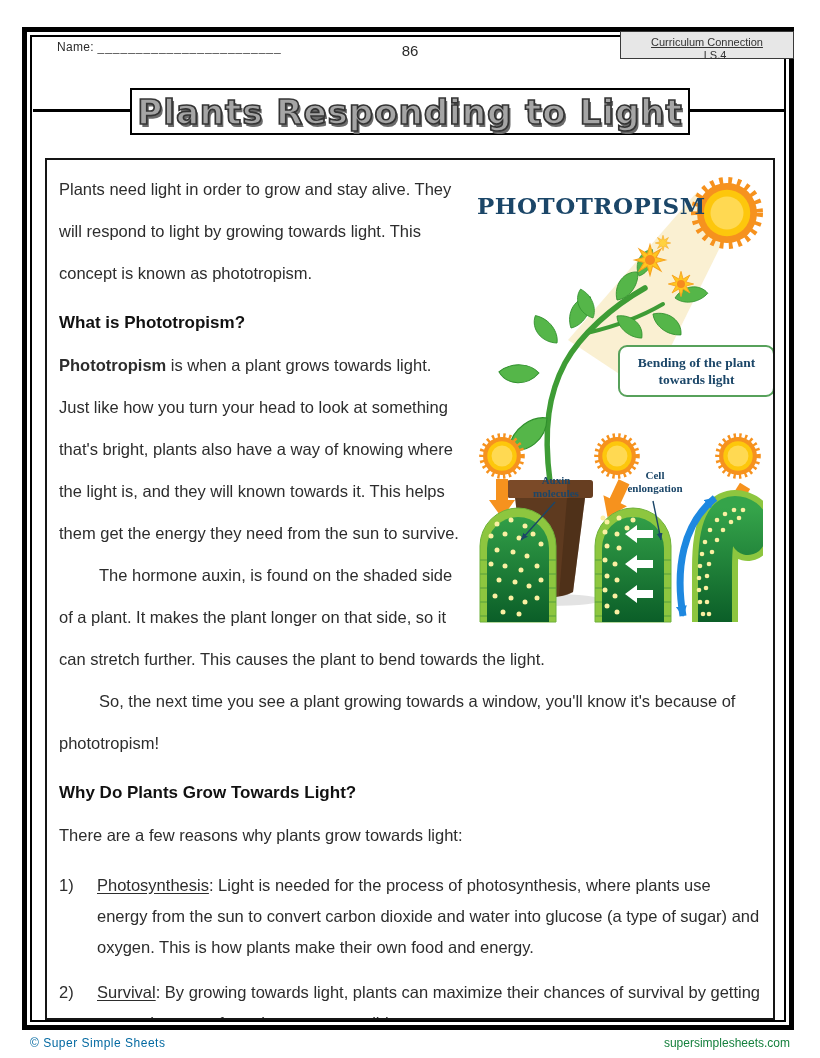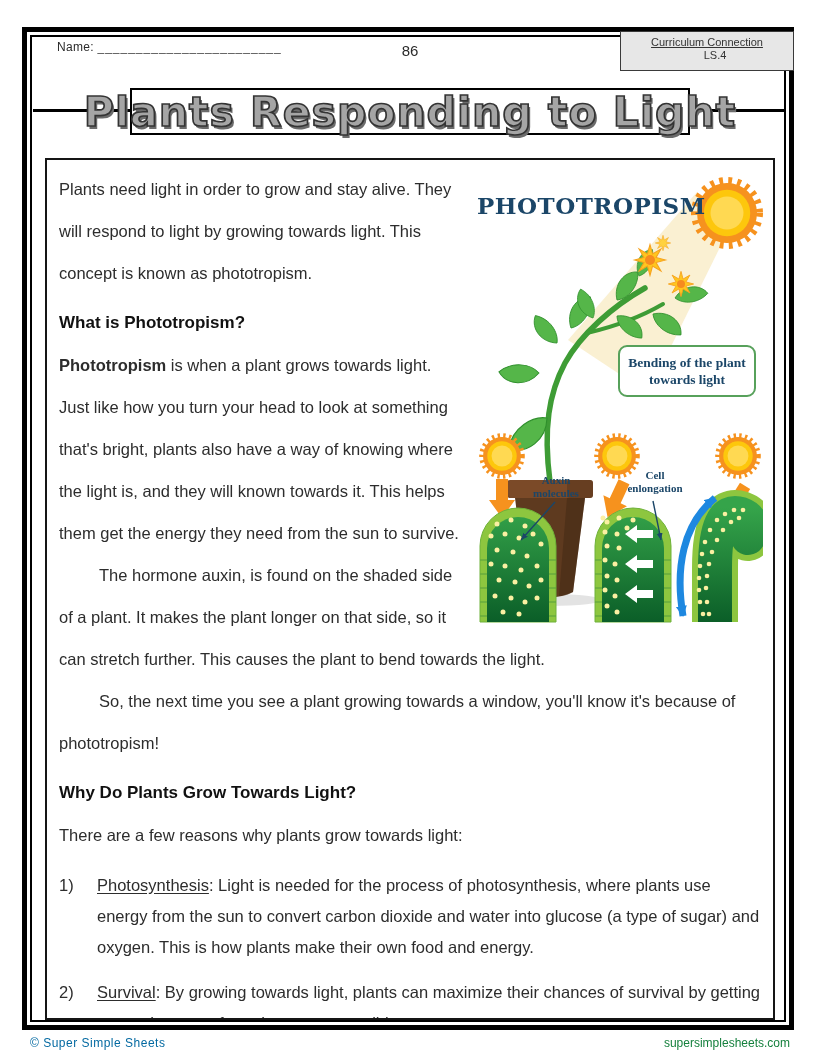--- a/index.html
+++ b/index.html
@@ -9,32 +9,32 @@
   
   .outer-border{position:absolute;left:22px;top:27px;width:772px;height:1003px;
                 border:5px solid #000;box-sizing:border-box;}
   .inner-border{position:absolute;inset:3px;border:2px solid #000;}
 
   
   .name-row{position:absolute;left:57px;top:40px;font-size:12px;color:#2b2b2b;letter-spacing:.3px;}
   .name-line{color:#4a4a4a;letter-spacing:1px;}
   .page-number{position:absolute;left:380px;top:42px;width:60px;text-align:center;
                font-size:15px;color:#2b2b2b;}
-  .curriculum-box{position:absolute;left:620px;top:31px;width:174px;height:40px;
+  .curriculum-box{position:absolute;left:620px;top:31px;width:174px;height:28px;
                   background:#e7e7e7;border:1px solid #3a3a3a;box-sizing:border-box;
                   text-align:center;font-size:11px;color:#333;padding-top:4px;}
   .curriculum-box .c1{text-decoration:underline;}
   .curriculum-box .c2{margin-top:1px;margin-left:16px;}
 
   
   .title-rule{position:absolute;left:33px;top:109px;width:753px;border-top:3px solid #000;z-index:1;}
   .title-box{position:absolute;left:130px;top:88px;width:560px;height:47px;background:#fff;
              border:2px solid #000;box-sizing:border-box;z-index:2;
              display:flex;align-items:center;justify-content:center;}
-  .bubble{font-family:"DejaVu Sans",sans-serif;font-weight:700;font-size:41px;
+  .bubble{font-family:"DejaVu Sans",sans-serif;font-weight:700;font-size:34px;
           letter-spacing:1px;color:#a5a5a5;-webkit-text-stroke:1.7px #343434;
           text-shadow:2px 3px 0 #6b6b6b;white-space:nowrap;}
 
   
   .content-box{position:absolute;left:45px;top:158px;width:730px;height:862px;
                border:2px solid #151515;box-sizing:border-box;padding:8px 10px 8px 12px;
                overflow:hidden;}
   .content-box h3{font-size:17px;line-height:26px;margin:16px 0 8px 0;color:#111;}
   .content-box h3.first{margin-top:2px;}
   p.body{font-size:16.5px;line-height:42px;color:#2d2d2d;margin:0;}
@@ -42,21 +42,21 @@
   p.full{clear:both;}
   .litem{display:flex;margin-top:14px;font-size:16.5px;line-height:31px;color:#2d2d2d;}
   .litem .num{width:38px;flex:0 0 38px;}
   .litem .term{text-decoration:underline;text-underline-offset:2px;}
 
   
   .figure{float:right;width:296px;height:462px;position:relative;margin:0 0 6px 8px;}
   .figure svg{position:absolute;inset:0;}
   .fig-title{position:absolute;left:10px;top:24px;font-family:"DejaVu Serif",serif;
              font-weight:700;font-size:23px;letter-spacing:.5px;color:#1b4668;}
-  .bend-box{position:absolute;left:151px;top:177px;width:138px;box-sizing:border-box;
+  .bend-box{position:absolute;left:151px;top:177px;width:157px;box-sizing:border-box;
             background:#fff;border:2px solid #57a15b;border-radius:9px;padding:7px 3px;
             text-align:center;font-family:"Liberation Serif",serif;font-weight:700;
             font-size:13.5px;line-height:17px;color:#1b4668;}
   .fig-label{position:absolute;text-align:center;font-family:"Liberation Serif",serif;
              font-weight:700;font-size:11px;line-height:13px;color:#1b4668;}
   .auxin-label{left:58px;top:306px;width:62px;}
   .cell-label{left:152px;top:301px;width:72px;}
 
   
   .footer-left{position:absolute;left:30px;top:1036px;font-size:12px;color:#0369a1;letter-spacing:.5px;}

